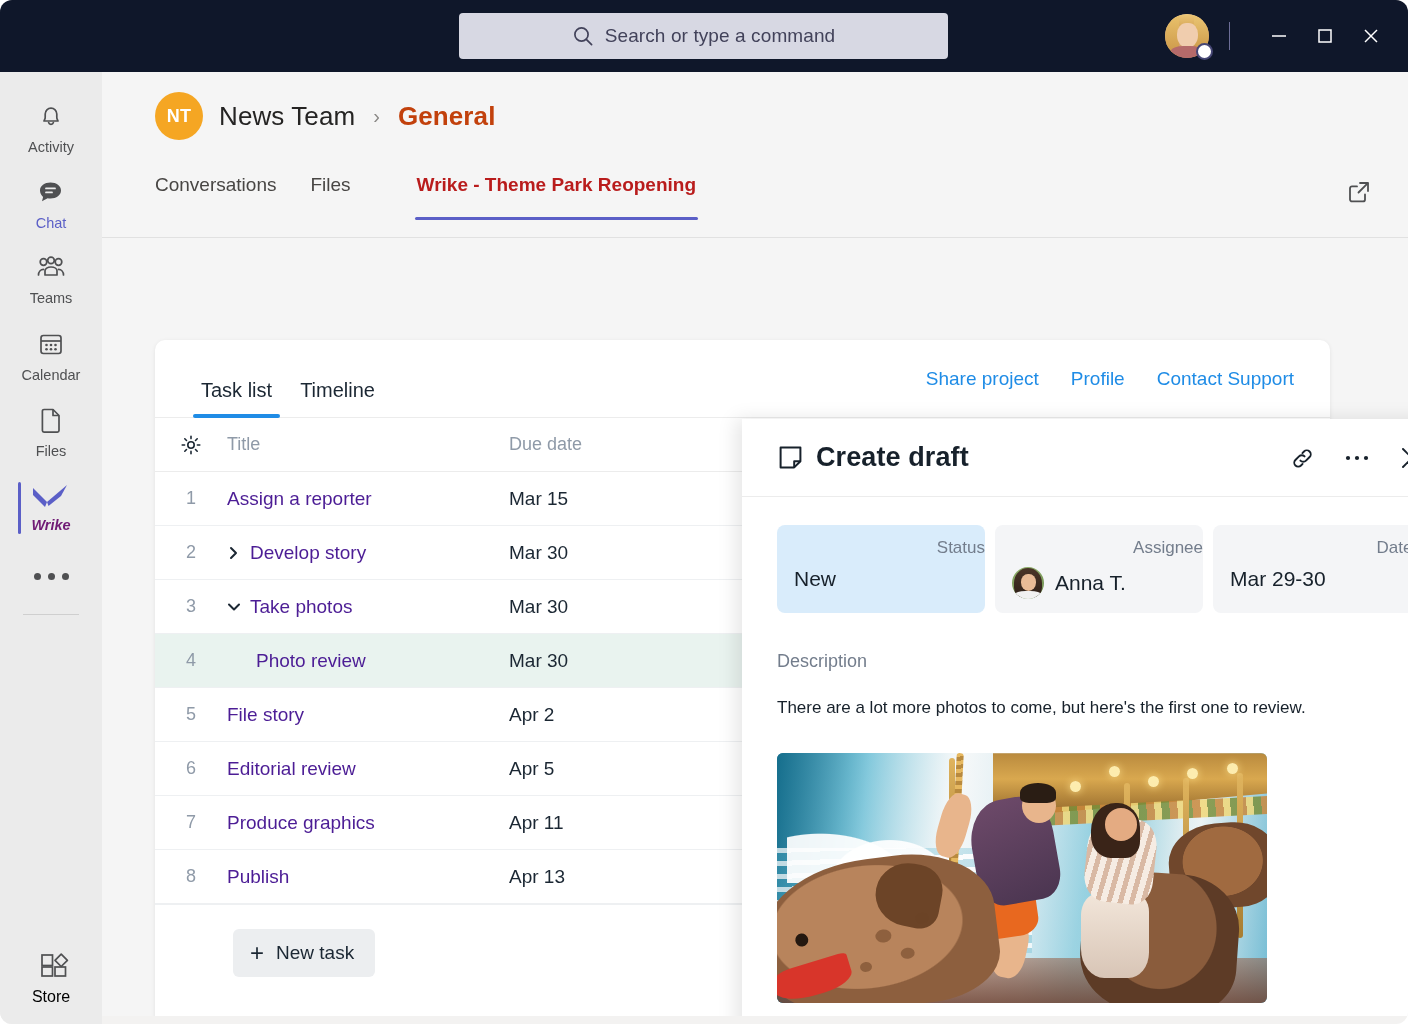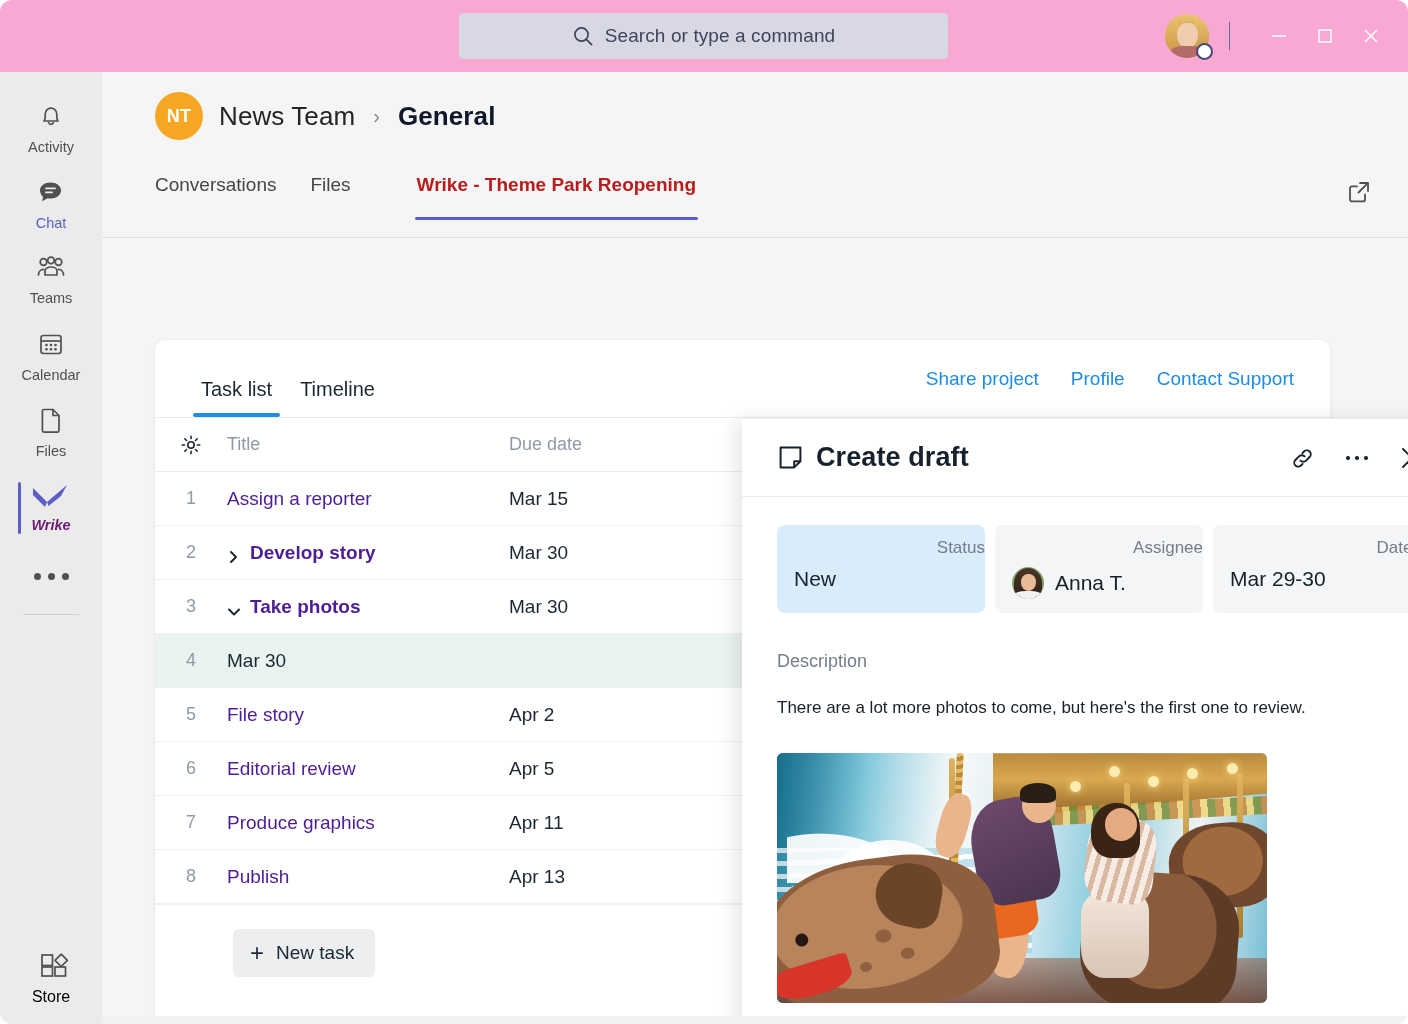--- a/index.html
+++ b/index.html
@@ -14,21 +14,21 @@
     width: 1408px; height: 1024px;
     background: #f3f2f1;
     border-radius: 12px;
     overflow: hidden;
   }
 
   
   .titlebar {
     position: absolute; top: 0; left: 0;
     width: 1408px; height: 72px;
-    background: #f9a8d4;
+    background: #0f172a;
     display: flex; align-items: center;
     z-index: 40;
   }
   .search-box {
     position: absolute; left: 459px; top: 13px;
     width: 489px; height: 46px;
     background: #d7d8e3;
     border-radius: 4px;
     display: flex; align-items: center;
     justify-content: center;
@@ -141,21 +141,21 @@
   .chan-title-row { display: flex; align-items: center; gap: 16px; }
   .team-avatar {
     width: 48px; height: 48px; border-radius: 50%;
     background: #f5a623;
     color: #fff; font-size: 18px; font-weight: 600;
     display: flex; align-items: center; justify-content: center;
     letter-spacing: .3px;
   }
   .team-name { font-size: 26px; color: #252423; font-weight: 400; letter-spacing: .1px; }
   .bc-sep { color: #8a8886; font-size: 20px; margin: 0 2px; }
-  .chan-name { font-size: 26px; color: #0f172a; font-weight: 700; letter-spacing: .1px; }
+  .chan-name { font-size: 26px; color: #c2410c; font-weight: 700; letter-spacing: .1px; }
 
   .tabs-row {
     position: relative; margin-top: 26px;
     height: 72px;
     padding-left: 53px;
     display: flex; align-items: flex-start; gap: 34px;
   }
   .tab {
     position: relative;
     font-size: 19px; color: #484644;
@@ -182,21 +182,21 @@
   .wcard {
     position: absolute; left: 53px; top: 276px;
     width: 1175px; height: 710px;
     background: #ffffff;
     border-radius: 10px 10px 0 0;
     box-shadow: 0 1px 4px rgba(0,0,0,.08);
     overflow: hidden;
   }
   .wcard-top {
     position: relative; height: 78px;
-    display: flex; align-items: flex-end;
+    display: flex; align-items: center;
     border-bottom: 1px solid #ececec;
   }
   .wtabs { display: flex; align-items: flex-end; height: 78px; padding-left: 38px; gap: 12px; }
   .wtab {
     position: relative; font-size: 20px; color: #1b2733;
     padding: 0 8px 16px 8px; cursor: pointer;
   }
   .wtab.active::after {
     content:''; position:absolute; left:0; right:0; bottom:0;
     height: 4px; background: #1f8ce6; border-radius: 2px;
@@ -227,21 +227,21 @@
   }
   .trow.sel { background: #e9f3ef; }
   .td-num {
     width: 72px; text-align: center;
     color: #8f9aa8; font-size: 18px;
   }
   .td-title {
     width: 282px; font-size: 19px; color: #4c1d95;
     display: flex; align-items: center; gap: 9px;
   }
-  .td-title.bold { font-weight: 700; align-items: flex-end; }
+  .td-title.bold { font-weight: 400; }
   .td-title.indent { padding-left: 29px; }
   .td-due { width: 160px; font-size: 19px; color: #1b2733; }
   .chev { width: 14px; display:flex; align-items:center; justify-content:center; }
 
   .newtask-wrap {
     height: 96px; display: flex; align-items: center; padding-left: 78px;
     border-top: 1px solid #eef0f2;
   }
   .newtask-btn {
     display: inline-flex; align-items: center; gap: 12px;
@@ -612,20 +612,21 @@
                   <path d="M2 3.5l5 5 5-5" stroke="#1b2733" stroke-width="2" fill="none" stroke-linecap="round" stroke-linejoin="round"></path>
                 </svg>
             </span>
             <span>Take photos</span>
           </div>
           <div class="td-due">Mar 30</div>
         </div>
 
         <div class="trow sel">
           <div class="td-num">4</div>
+          <div class="td-title indent">Photo review</div>
           <div class="td-due">Mar 30</div>
         </div>
 
         <div class="trow">
           <div class="td-num">5</div>
           <div class="td-title">File story</div>
           <div class="td-due">Apr 2</div>
         </div>
 
         <div class="trow">

